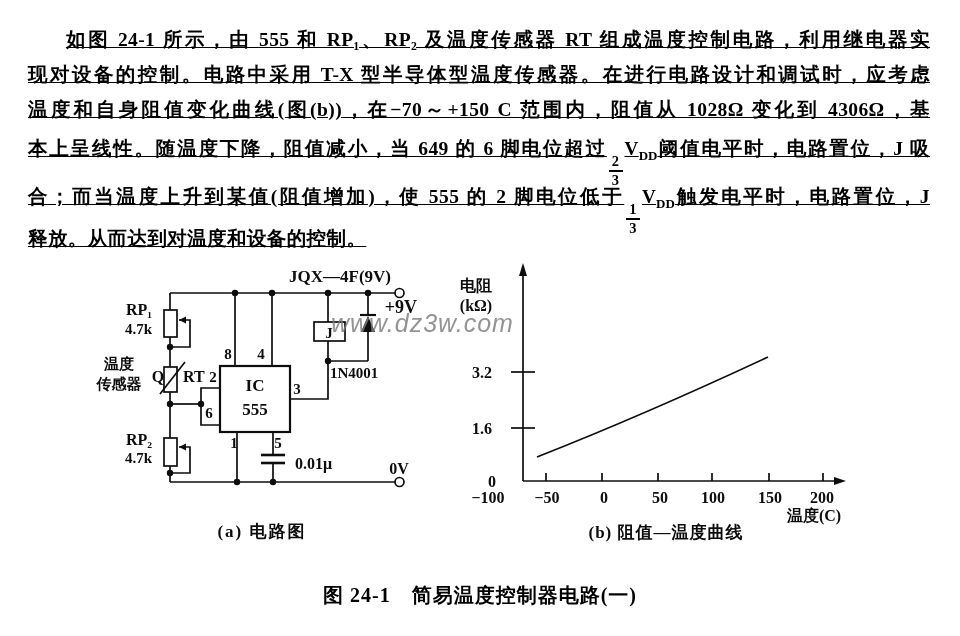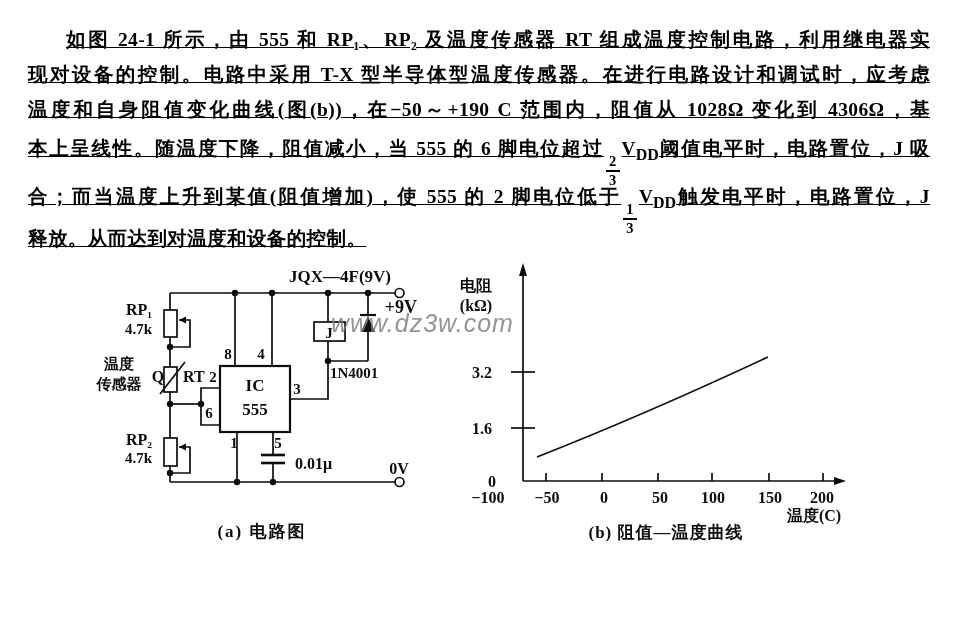--- a/index.html
+++ b/index.html
@@ -14,21 +14,21 @@
   }
   .jline.lastline{text-align:right;text-align-last:left;}
   .indent{padding-left:38px;}
   .frac{
     display:inline-flex;flex-direction:column;align-items:center;vertical-align:-11px;
     font-size:14.5px;line-height:1.05;font-weight:700;margin:0 2px;
   }
   .frac .num{border-bottom:2px solid #000;padding:0 3px 1px;}
   .frac .den{padding-top:1px;}
   .vsym{font-size:19px;}
-  .vsub{font-size:16px;vertical-align:-5px;letter-spacing:0;}
+  .vsub{font-size:13px;vertical-align:-5px;letter-spacing:0;}
   .figure-area{position:absolute;left:0;top:0;width:960px;height:496px;}
   svg{position:absolute;}
   svg text{
     font-family:"Liberation Serif","DejaVu Serif",serif;font-weight:700;fill:#0d0d0d;
   }
   .watermark{
     position:absolute;left:331px;top:309px;width:170px;
     font-family:"Liberation Sans","DejaVu Sans",sans-serif;
     font-style:italic;font-size:25px;letter-spacing:1px;
     color:rgba(125,125,125,0.82);z-index:5;pointer-events:none;
@@ -36,23 +36,23 @@
   .fig-caption{
     position:absolute;left:0;top:582px;width:960px;text-align:center;
     font-size:20px;font-weight:700;letter-spacing:1px;
   }
 </style>
 </head>
 <body>
 
 <div class="jline indent" style="top:27px">如图 24-1 所示，由 555 和 RP₁、RP₂ 及温度传感器 RT 组成温度控制电路，利用继电器实</div>
 <div class="jline" style="top:62px">现对设备的控制。电路中采用 T-X 型半导体型温度传感器。在进行电路设计和调试时，应考虑</div>
-<div class="jline" style="top:97px">温度和自身阻值变化曲线(图(b))，在−50～+190 C 范围内，阻值从 1028Ω 变化到 4306Ω，基</div>
+<div class="jline" style="top:97px">温度和自身阻值变化曲线(图(b))，在−70～+150 C 范围内，阻值从 1028Ω 变化到 4306Ω，基</div>
 
-<div class="jline" style="top:136px"><span>本上呈线性。随温度下降，阻值减小，当 555 的 6 脚电位超过</span><span class="frac">
+<div class="jline" style="top:136px"><span>本上呈线性。随温度下降，阻值减小，当 649 的 6 脚电位超过</span><span class="frac">
       <span class="num">2</span>
       <span class="den">3</span>
     </span><span class="vsym">V</span><sub class="vsub">DD</sub><span>阈值电平时，电路置位，J 吸</span></div>
 
 <div class="jline" style="top:184px"><span>合；而当温度上升到某值(阻值增加)，使 555 的 2 脚电位低于</span><span class="frac">
       <span class="num">1</span>
       <span class="den">3</span>
     </span><span class="vsym">V</span><sub class="vsub">DD</sub><span>触发电平时，电路置位，J</span></div>
 
 <div class="jline lastline" style="top:226px">释放。从而达到对温度和设备的控制。</div>
@@ -178,13 +178,14 @@
       <text x="713" y="503" font-size="16" text-anchor="middle">100</text>
       <text x="770" y="503" font-size="16" text-anchor="middle">150</text>
       <text x="822" y="503" font-size="16" text-anchor="middle">200</text>
       <text x="814" y="521" font-size="16" text-anchor="middle">温度(C)</text>
       <text x="666" y="538" font-size="17" text-anchor="middle" letter-spacing="1">(b) 阻值—温度曲线</text>
     </g>
   </svg>
 
   <div class="watermark">www.dz3w.com</div>
 
+  <div class="fig-caption">图 24-1　简易温度控制器电路(一)</div>
 </div>
 
 </body></html>

